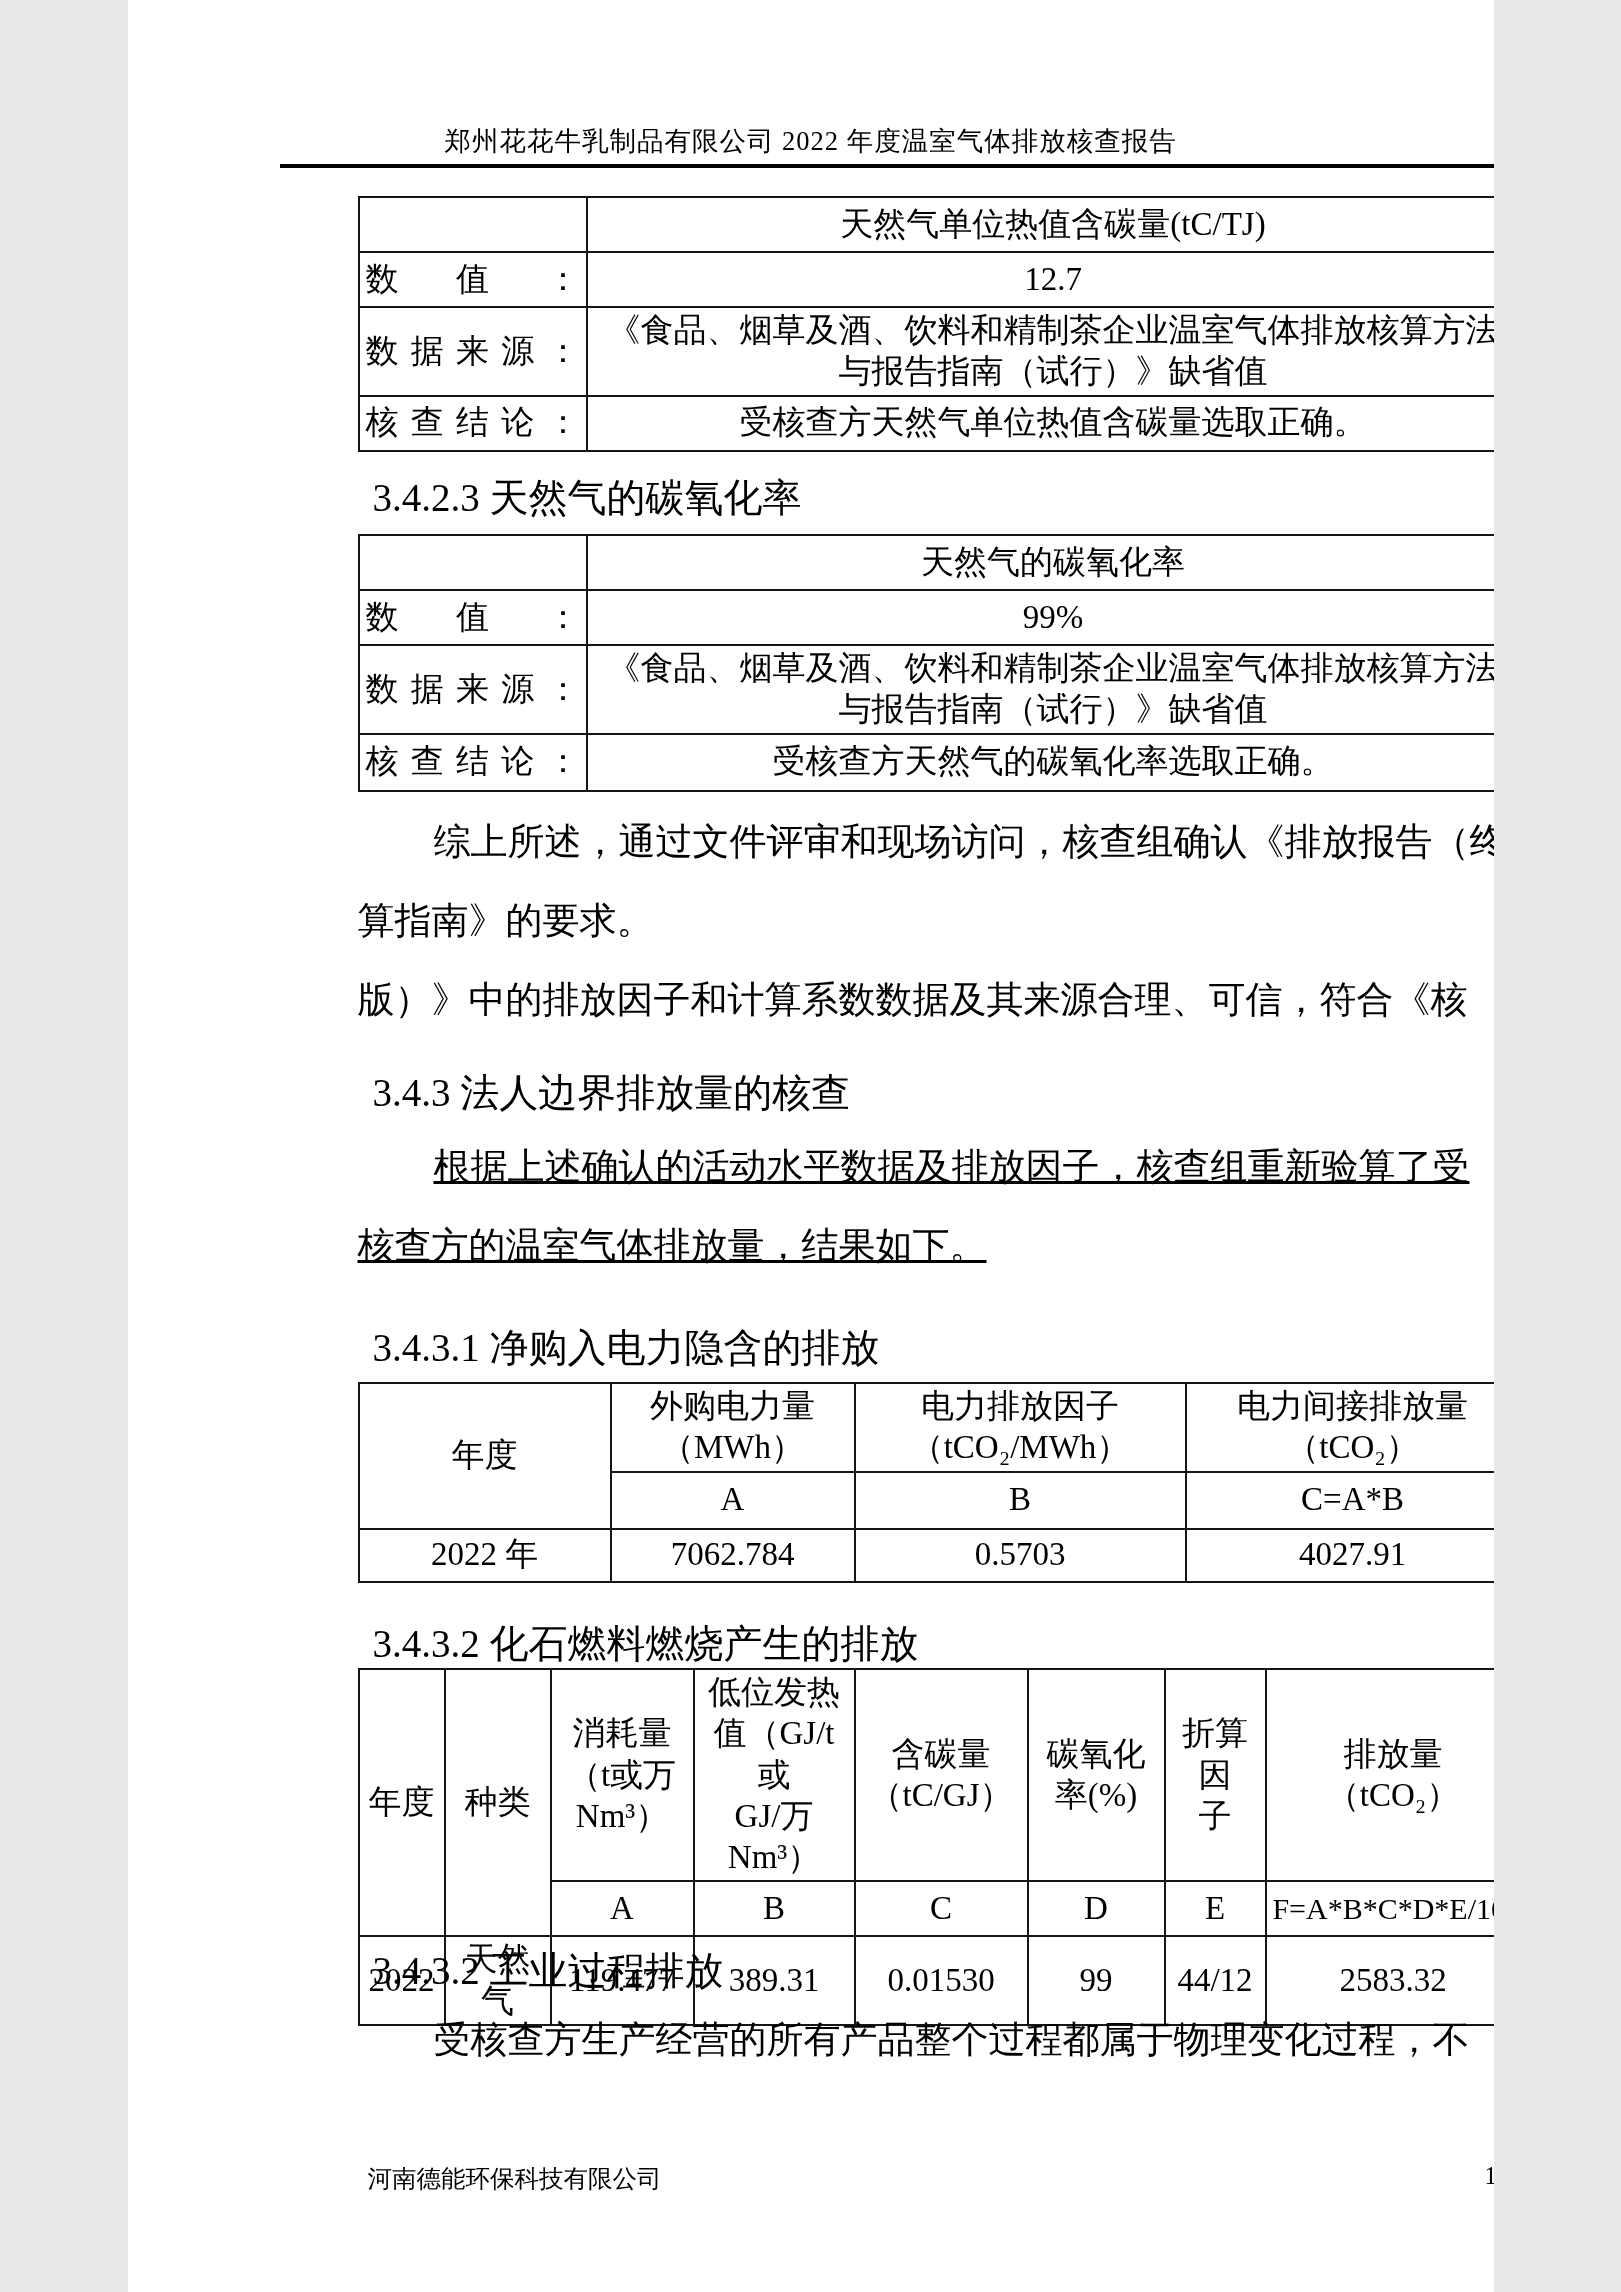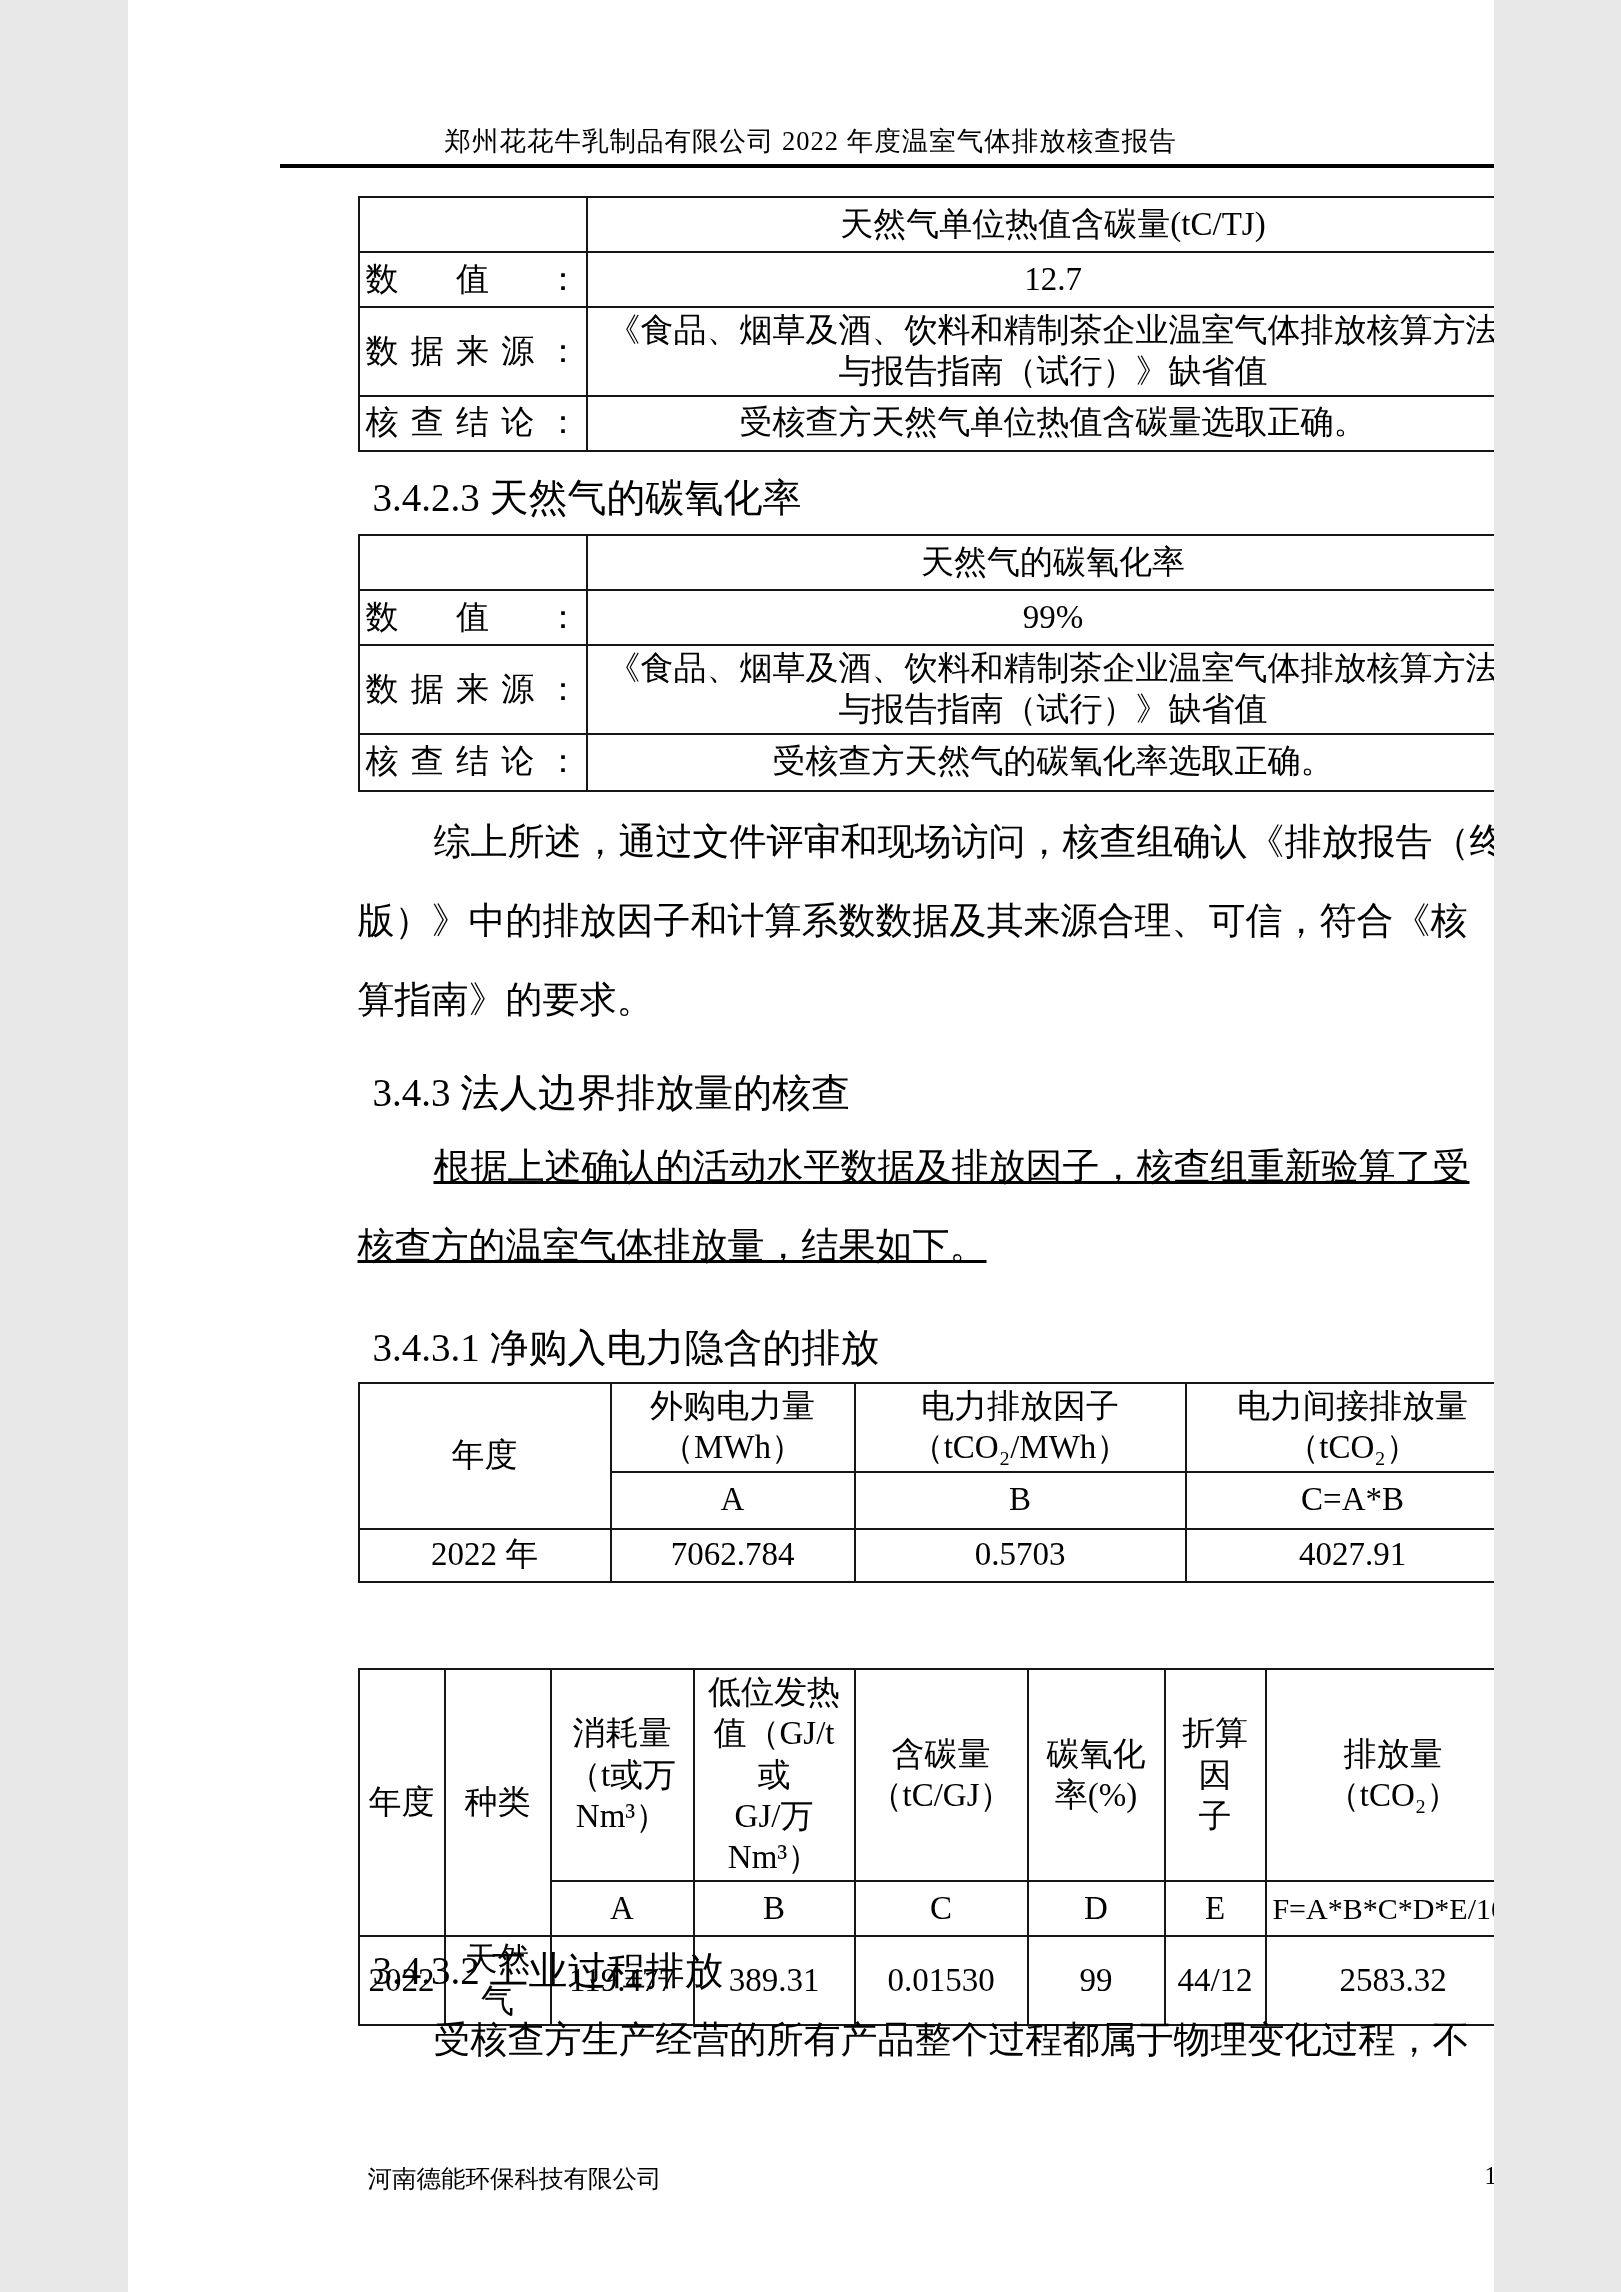--- a/index.html
+++ b/index.html
@@ -110,22 +110,22 @@
     </tr>
     <tr style="height:57px;">
       <td class="kv-label">核查结论：</td>
       <td class="left-val">受核查方天然气的碳氧化率选取正确。</td>
     </tr>
   </tbody>
     </table>
 
   <div class="para" style="top:802px;">
     <div class="line indent">综上所述，通过文件评审和现场访问，核查组确认《排放报告（终</div>
+    <div class="line">算指南》的要求。</div>
     <div class="line">版）》中的排放因子和计算系数数据及其来源合理、可信，符合《核</div>
-    <div class="line">算指南》的要求。</div>
   </div>
 
   <div class="heading" style="top:1066px;">3.4.3 法人边界排放量的核查</div>
 
   <div class="para" style="top:1127px;text-decoration:underline;">
     <div class="line indent">根据上述确认的活动水平数据及排放因子，核查组重新验算了受</div>
     <div class="line">核查方的温室气体排放量，结果如下。</div>
   </div>
 
   <div class="heading" style="top:1321px;">3.4.3.1 净购入电力隐含的排放</div>
@@ -154,20 +154,21 @@
     </tr>
     <tr style="height:53px;">
       <td>2022 年</td>
       <td>7062.784</td>
       <td>0.5703</td>
       <td>4027.91</td>
     </tr>
   </tbody>
     </table>
 
+  <div class="heading" style="top:1617px;">3.4.3.2 化石燃料燃烧产生的排放</div>
 
   <table class="doc-table" style="top:1668px;">
     <colgroup>
       <col style="width:86px;">
         <col style="width:106px;">
         <col style="width:143px;">
         <col style="width:161px;">
       <col style="width:173px;">
         <col style="width:137px;">
         <col style="width:101px;">

